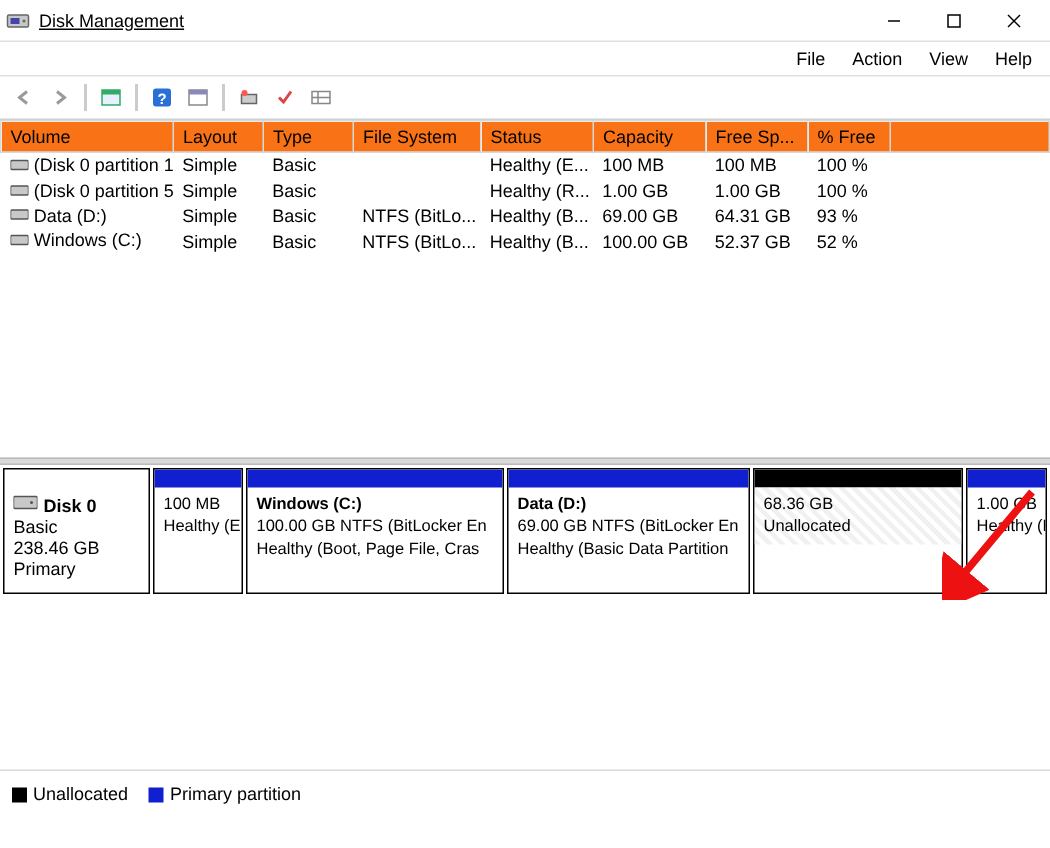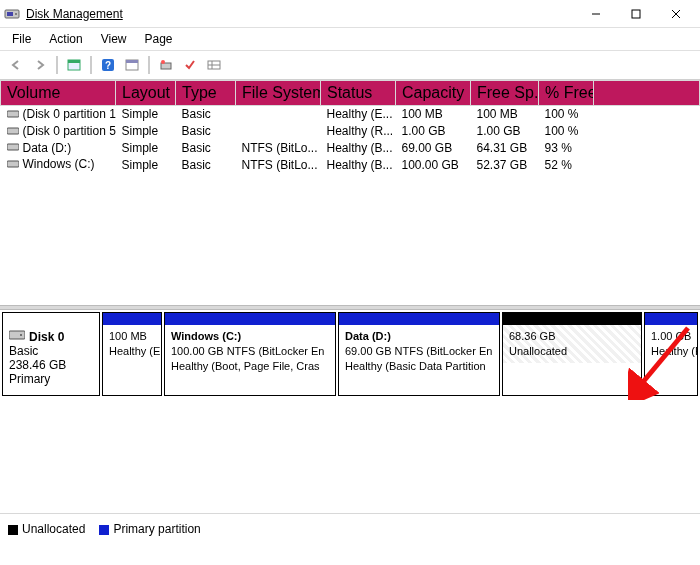--- a/index.html
+++ b/index.html
@@ -1,27 +1,27 @@
 <!DOCTYPE html>
 <html><head>
 <meta charset="utf-8">
 <style>
   * { box-sizing: border-box; }
   body { margin: 0; font-family: "Segoe UI", Tahoma, sans-serif; font-size: 12px; background: #fff; color: #000; width: 700px; height: 565px; overflow: hidden; }
   .titlebar { display: flex; align-items: center; height: 28px; padding: 0 4px; border-bottom: 1px solid #e0e0e0; }
   .titlebar .icon { width: 16px; height: 16px; margin-right: 6px; display: flex; }
   .titlebar .title { flex: 1; font-size: 12px; text-decoration: underline; }
   .winbtn { width: 40px; height: 28px; display: flex; align-items: center; justify-content: center; }
-  .menubar { display: flex; gap: 2px; padding: 2px 4px; border-bottom: 1px solid #e0e0e0; }
+  .menubar { display: flex; gap: 2px; padding: 2px 4px; border-bottom: 1px solid #e0e0e0; justify-content: flex-end; }
   .menubar div { padding: 2px 8px; }
   .toolbar { display: flex; align-items: center; gap: 4px; padding: 4px 6px; border-bottom: 1px solid #d0d0d0; }
   .tbtn { width: 20px; height: 20px; display: flex; align-items: center; justify-content: center; border: 1px solid transparent; }
   .tbtn.sep { width: 1px; background: #ccc; height: 18px; margin: 0 2px; }
   .grid { border-collapse: collapse; width: 100%; table-layout: fixed; }
-  .grid th { text-align: left; font-weight: normal; padding: 3px 6px; border: 1px solid #d8d8d8; background: #be185d; font-size: 16px; overflow: hidden; white-space: nowrap; text-overflow: clip; }
+  .grid th { text-align: left; font-weight: normal; padding: 3px 6px; border: 1px solid #d8d8d8; background: #f97316; font-size: 12px; overflow: hidden; white-space: nowrap; text-overflow: clip; }
   .grid td { padding: 1px 6px; font-size: 12px; white-space: nowrap; overflow: hidden; }
   .vol-icon { display: inline-block; width: 14px; vertical-align: middle; margin-right: 2px; }
   .upper { height: 225px; overflow: hidden; }
   .divider { height: 5px; background: #d9d9d9; border-top: 1px solid #bbb; border-bottom: 1px solid #bbb; }
   .lower { display: flex; padding: 2px; gap: 2px; height: 88px; }
   .diskpanel { width: 100px; border: 1px solid #000; padding: 16px 6px; font-size: 12px; }
   .diskpanel .dhead { display: flex; align-items: center; gap: 4px; font-weight: bold; }
   .parts { flex: 1; display: flex; gap: 2px; }
   .part { border: 1px solid #000; display: flex; flex-direction: column; overflow: hidden; }
   .part .stripe { height: 12px; }
@@ -63,21 +63,21 @@
         <line x1="1" y1="1" x2="9" y2="9" stroke="#000"></line>
         <line x1="9" y1="1" x2="1" y2="9" stroke="#000"></line>
       </svg>
     </div>
 </div>
 
 <div class="menubar">
   <div>File</div>
   <div>Action</div>
   <div>View</div>
-  <div>Page</div>
+  <div>Help</div>
 </div>
 
 <div class="toolbar">
   <div class="tbtn">
       <svg width="12" height="12">
         <path d="M8 2 L3 6 L8 10" fill="none" stroke="#9a9a9a" stroke-width="2"></path>
       </svg>
     </div>
   <div class="tbtn">
       <svg width="12" height="12">

